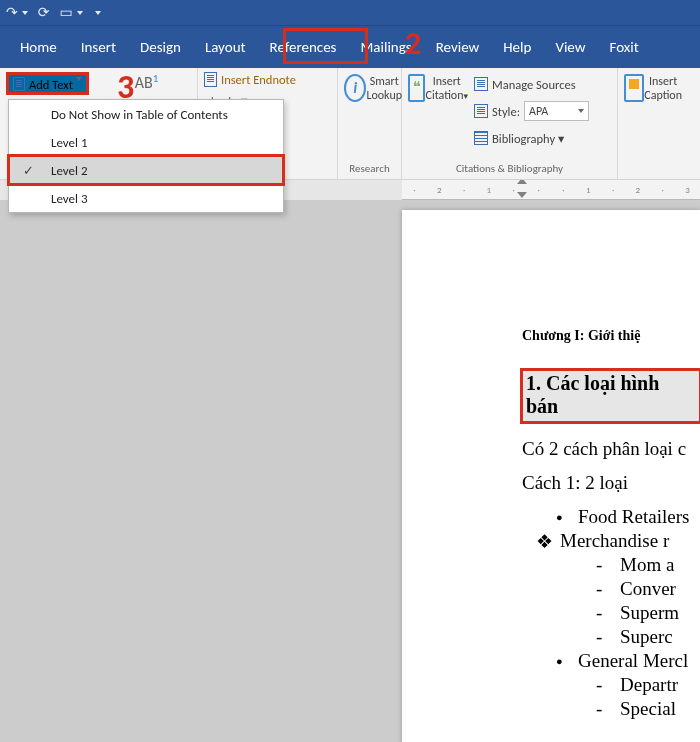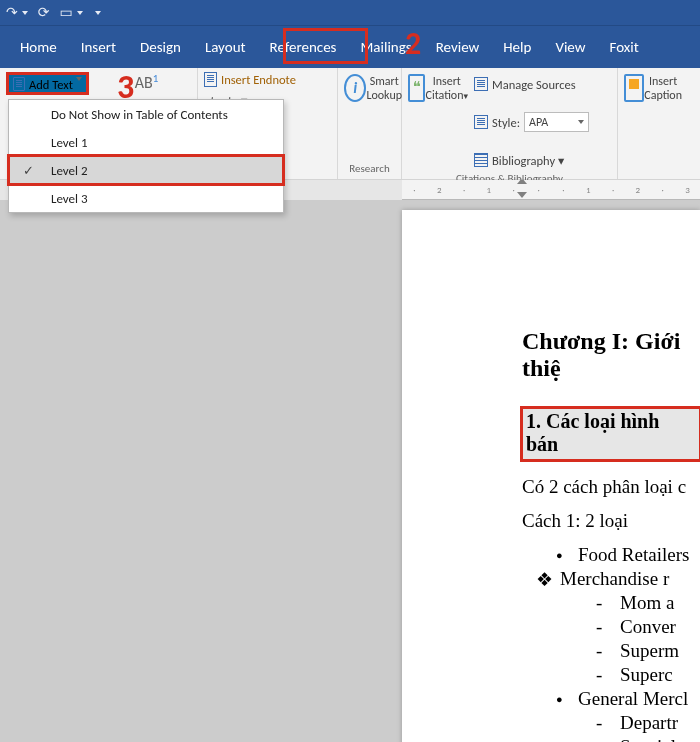--- a/index.html
+++ b/index.html
@@ -253,21 +253,21 @@
     position:absolute;
     top:10px;left:402px;right:0;
     background:#ffffff;
     height:600px;
     box-shadow:0 0 5px rgba(0,0,0,0.25);
     padding:118px 0 0 120px;
     font-family: "Times New Roman", serif;
     color:#000;
     overflow:hidden;
   }
-  .doc h3{font-size:24px;font-weight:700;margin-bottom:26px;}
+  .doc h3{font-size:14px;font-weight:700;margin-bottom:26px;}
   .framed-head{
     display:inline-block;
     background:#e6e6e6;
     padding:2px 6px 4px 4px;
     outline:3px solid #d62d1f;
     outline-offset:-1px;
     margin-bottom:10px;
   }
   .framed-head b{font-size:20px;}
   .doc p{font-size:19px;margin-top:6px;margin-bottom:12px;}
@@ -364,21 +364,21 @@
     </div>
     <div class="group-label">Research</div>
   </div>
 
   <div class="group" style="width:216px">
     <div style="display:flex;align-items:flex-start;gap:6px;">
       <div class="big-btn" style="width:60px">
         <div class="icon-cite"></div>
         <div class="lbl">Insert<br>Citation<span style="font-size:9px">▾</span></div>
       </div>
-      <div style="display:flex;flex-direction:column;gap:14px;padding-top:0">
+      <div style="display:flex;flex-direction:column;gap:3px;padding-top:0">
         <div class="small-row">
           <span class="icon-ms"></span>
           <span>Manage Sources</span>
         </div>
         <div class="small-row">
           <span class="icon-ms"></span>
           <span>Style:</span>
           <span class="style-select">
             <span>APA</span>
           </span>

